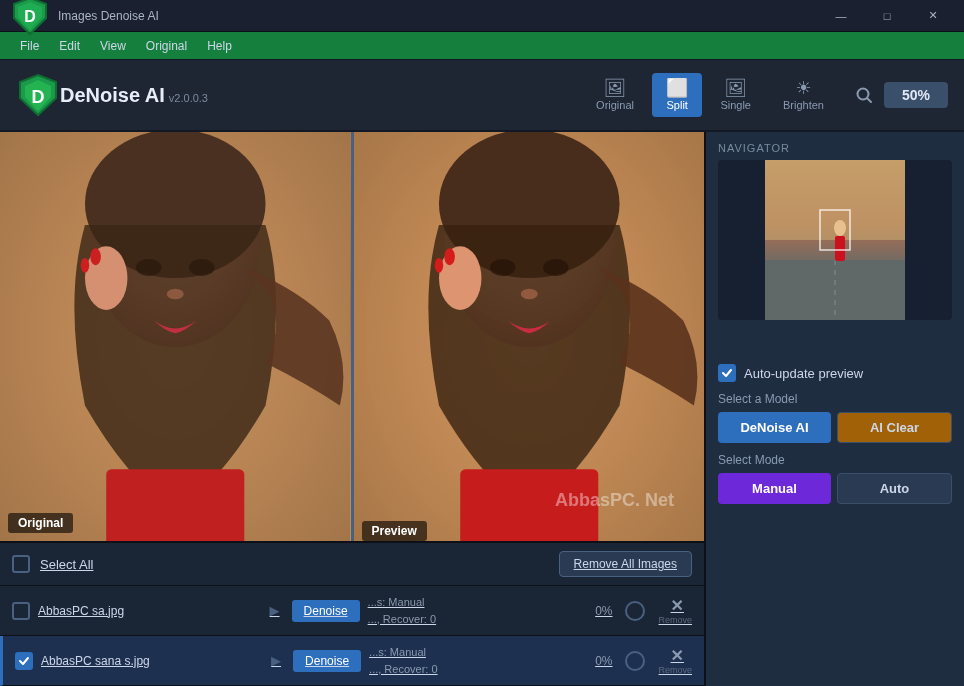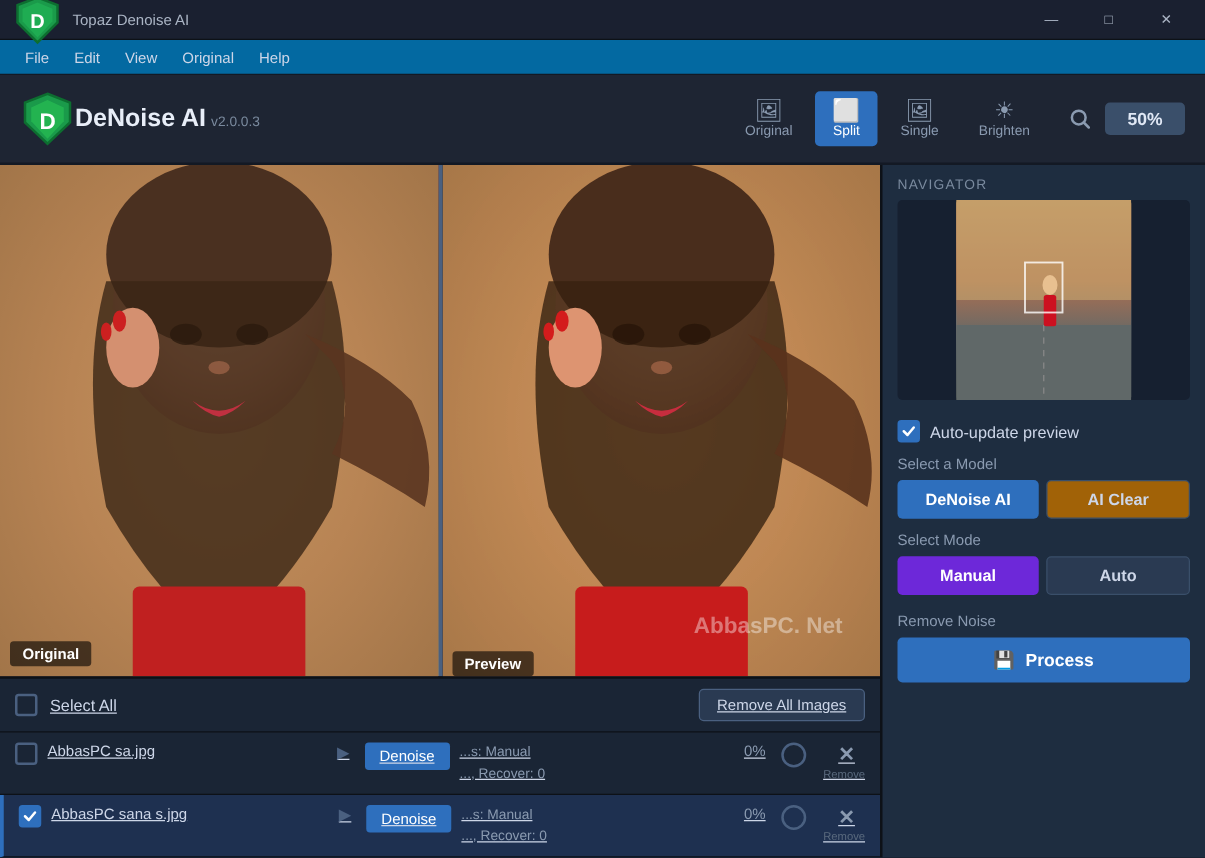--- a/index.html
+++ b/index.html
@@ -6,21 +6,21 @@
     body { font-family: 'Segoe UI', Arial, sans-serif; background: #1e2533; color: #cdd6e8; font-size: 13px; width: 964px; height: 686px; overflow: hidden; }
 
     
     .titlebar { background: #1a2030; height: 32px; display: flex; align-items: center; padding: 0 8px; border-bottom: 1px solid #0d1117; }
     .titlebar-logo { width: 20px; height: 20px; margin-right: 6px; }
     .titlebar-title { font-size: 12px; color: #aab4c4; flex: 1; }
     .titlebar-controls { display: flex; gap: 0; }
     .titlebar-btn { width: 46px; height: 32px; display: flex; align-items: center; justify-content: center; cursor: pointer; color: #aab4c4; font-size: 11px; border: none; background: transparent; }
 
     
-    .menubar { background: #0369a1; height: 28px; display: flex; align-items: center; padding: 0 10px; border-bottom: 1px solid #131924; }
+    .menubar { background: #15803d; height: 28px; display: flex; align-items: center; padding: 0 10px; border-bottom: 1px solid #131924; }
     .menu-item { padding: 4px 10px; color: #cdd6e8; cursor: pointer; font-size: 12px; border-radius: 3px; }
 
     
     .toolbar { background: #1e2533; height: 72px; display: flex; align-items: center; padding: 0 16px; border-bottom: 2px solid #131924; }
     .app-brand { display: flex; align-items: center; margin-right: auto; }
 
     .toolbar-actions { display: flex; align-items: center; gap: 4px; margin-right: 12px; }
     .toolbar-view-btn { display: flex; flex-direction: column; align-items: center; padding: 6px 14px; border-radius: 4px; cursor: pointer; color: #8a9ab0; border: none; background: transparent; font-size: 11px; gap: 2px; }
     .toolbar-view-btn.active { background: #2e6fbd; color: #fff; border-radius: 4px; }
     .toolbar-icon { font-size: 18px; line-height: 1; }
@@ -41,39 +41,39 @@
     .watermark { position: absolute; bottom: 30px; right: 30px; color: rgba(255,255,255,0.4); font-size: 18px; font-weight: 700; pointer-events: none; }
     .divider-line { width: 3px; background: #4a6080; cursor: col-resize; position: relative; z-index: 10; }
 
     
     .file-list-area { background: #1a2535; border-top: 2px solid #0d1117; text-decoration: underline; }
     .file-list-header { display: flex; align-items: center; padding: 8px 12px; border-bottom: 1px solid #0d1117; gap: 10px; }
     .select-all-checkbox { width: 18px; height: 18px; border: 2px solid #4a6080; border-radius: 3px; cursor: pointer; background: transparent; display: flex; align-items: center; justify-content: center; }
     .select-all-label { color: #cdd6e8; font-size: 13px; cursor: pointer; flex: 1; }
     .remove-all-btn { background: #2a3a52; border: 1px solid #4a6080; color: #cdd6e8; padding: 5px 14px; border-radius: 4px; cursor: pointer; font-size: 12px; }
 
-    .file-row { display: flex; align-items: flex-start; padding: 8px 12px; border-bottom: 1px solid #0d1117; gap: 8px; cursor: pointer; }
+    .file-row { display: flex; align-items: center; padding: 8px 12px; border-bottom: 1px solid #0d1117; gap: 8px; cursor: pointer; }
     .file-row.selected { background: #1e3050; border-left: 3px solid #2e6fbd; }
     .file-checkbox { width: 18px; height: 18px; border: 2px solid #4a6080; border-radius: 3px; cursor: pointer; display: flex; align-items: center; justify-content: center; flex-shrink: 0; }
     .file-checkbox.checked { background: #2e6fbd; border-color: #2e6fbd; }
     .file-name { flex: 1; color: #cdd6e8; font-size: 12px; }
     .arrow-icon { color: #4a6080; margin: 0 4px; }
     .denoise-btn { background: #2e6fbd; color: #fff; border: none; padding: 4px 12px; border-radius: 3px; font-size: 12px; cursor: pointer; }
     .file-settings { color: #8a9ab0; font-size: 11px; flex: 1; line-height: 1.5; }
     .file-percent { color: #8a9ab0; font-size: 12px; margin-right: 4px; }
     .circle-btn { width: 20px; height: 20px; border-radius: 50%; border: 2px solid #4a6080; background: transparent; cursor: pointer; display: flex; align-items: center; justify-content: center; }
     .remove-btn { color: #8a9ab0; cursor: pointer; font-size: 16px; font-weight: 700; margin-left: 4px; }
     .remove-label { font-size: 9px; color: #5a6a7e; }
 
     
     .right-panel { width: 260px; background: #1e2d40; border-left: 2px solid #0d1117; display: flex; flex-direction: column; padding: 10px 12px; gap: 10px; overflow-y: auto; }
     .navigator-label { font-size: 11px; color: #7a8a9e; text-transform: uppercase; letter-spacing: 1px; margin-bottom: 6px; }
     .navigator-thumb { width: 100%; background: #162030; border-radius: 4px; overflow: hidden; display: flex; align-items: center; justify-content: center; margin-bottom: 6px; }
 
-    .auto-update-row { display: flex; align-items: center; gap: 8px; }
+    .auto-update-row { display: flex; align-items: center; gap: 8px; margin-top: 28px; }
     .checkbox-blue { width: 18px; height: 18px; background: #2e6fbd; border-radius: 3px; display: flex; align-items: center; justify-content: center; cursor: pointer; flex-shrink: 0; }
     .auto-update-label { font-size: 13px; color: #cdd6e8; }
 
     .selected-row { display: flex; align-items: center; justify-content: space-between; }
     .selected-key { font-size: 12px; color: #8a9ab0; }
     .selected-val { font-size: 12px; color: #cdd6e8; }
 
     .section-label { font-size: 12px; color: #8a9ab0; margin-bottom: 6px; }
     .model-buttons { display: flex; gap: 6px; }
     .model-btn { flex: 1; padding: 7px 0; border-radius: 4px; border: none; cursor: pointer; font-size: 13px; font-weight: 600; }
@@ -116,21 +116,21 @@
   </style>
 </head>
 <body>
 
 <div class="titlebar">
   <svg class="titlebar-logo shield-svg" viewBox="0 0 44 44">
     <polygon points="22,4 38,10 38,24 22,40 6,24 6,10" fill="#1a9a4a" stroke="#0d6e30" stroke-width="2"></polygon>
     <polygon points="22,8 34,13 34,23 22,36 10,23 10,13" fill="#22b455" opacity="0.7"></polygon>
     <text x="22" y="28" text-anchor="middle" fill="white" font-size="16" font-weight="bold">D</text>
   </svg>
-  <span class="titlebar-title">Topaz Denoise AI</span>
+  <span class="titlebar-title">Images Denoise AI</span>
   <div class="titlebar-controls">
     <button class="titlebar-btn">—</button>
     <button class="titlebar-btn">□</button>
     <button class="titlebar-btn close">✕</button>
   </div>
 </div>
 
 <div class="menubar">
   <span class="menu-item">File</span>
   <span class="menu-item">Edit</span>
@@ -371,21 +371,14 @@
     </div>
 
     <div>
       <div class="section-label">Select Mode</div>
       <div class="mode-buttons">
         <button class="mode-btn active">Manual</button>
         <button class="mode-btn inactive">Auto</button>
       </div>
     </div>
 
-    <div class="remove-noise-section">
-      <div class="remove-noise-label">Remove Noise</div>
-      <button class="process-btn">
-        <span>💾</span>
-        <span>Process</span>
-      </button>
-    </div>
   </div>
 </div>
 
 </body></html>

